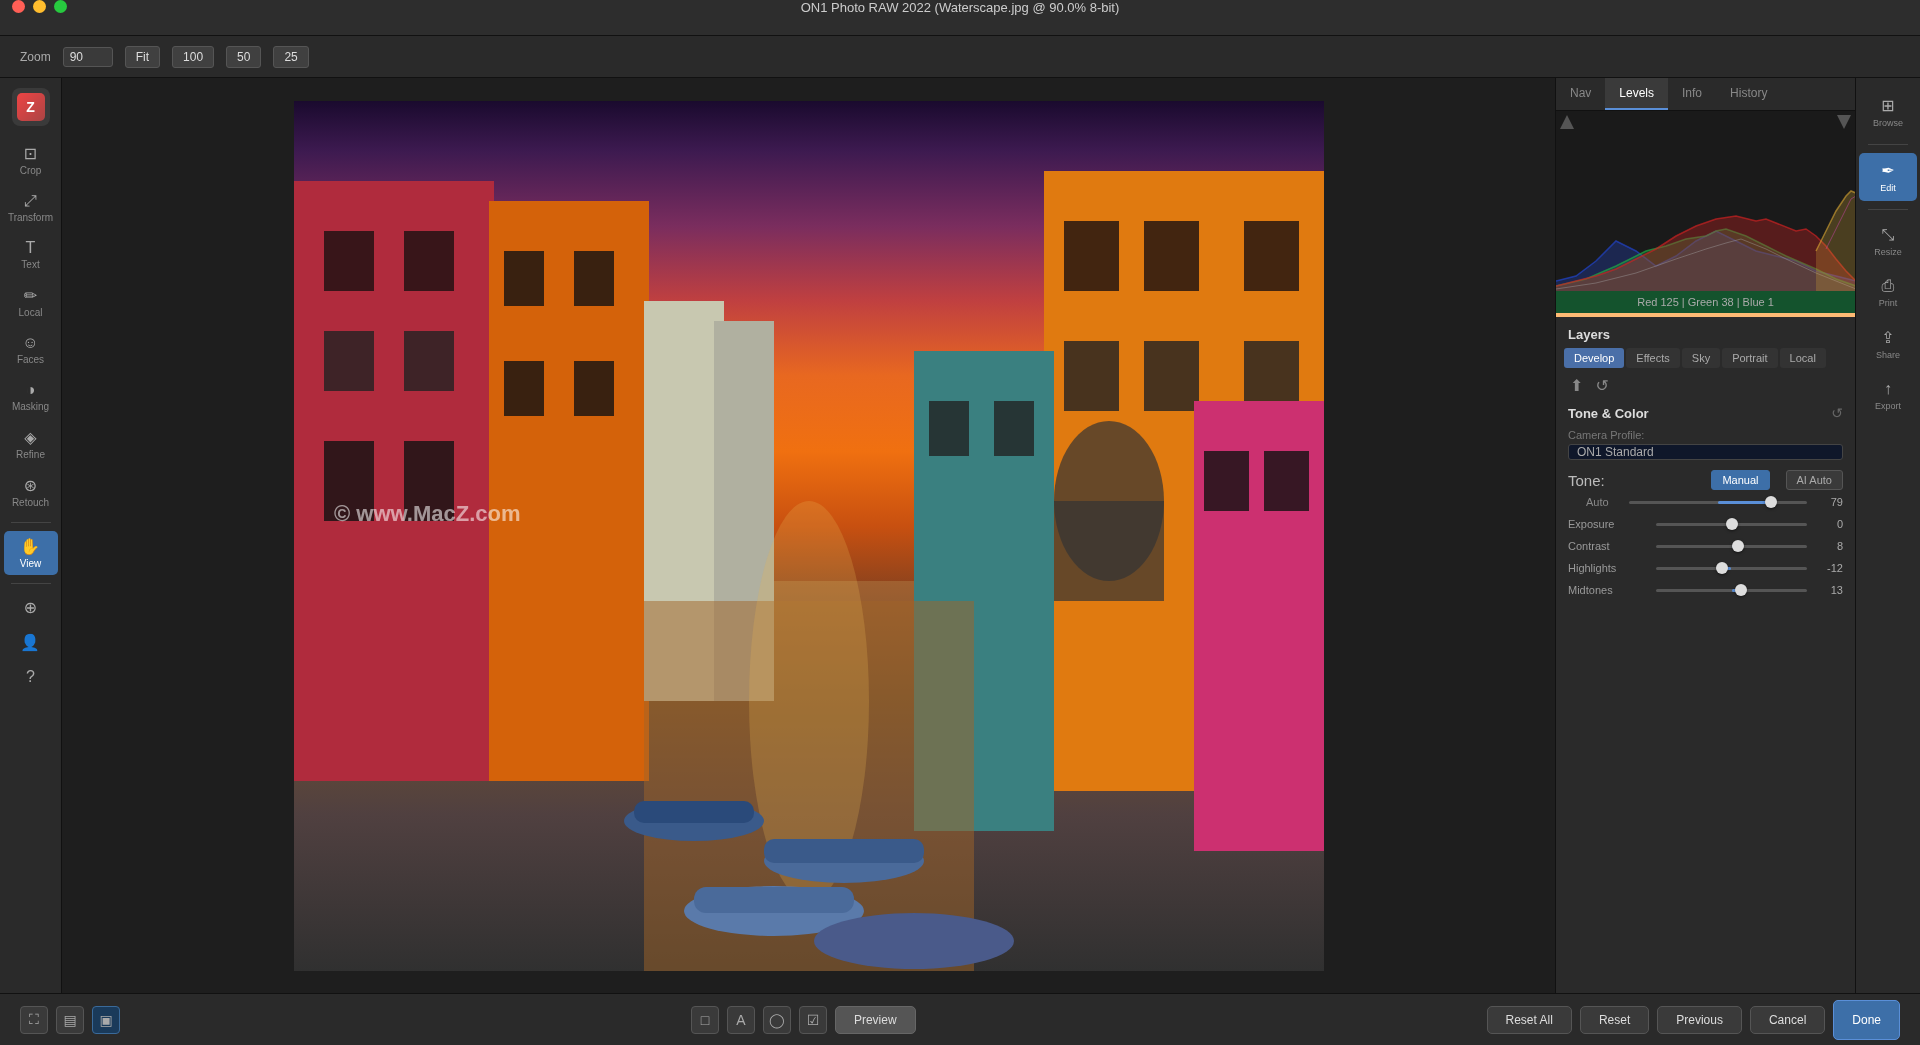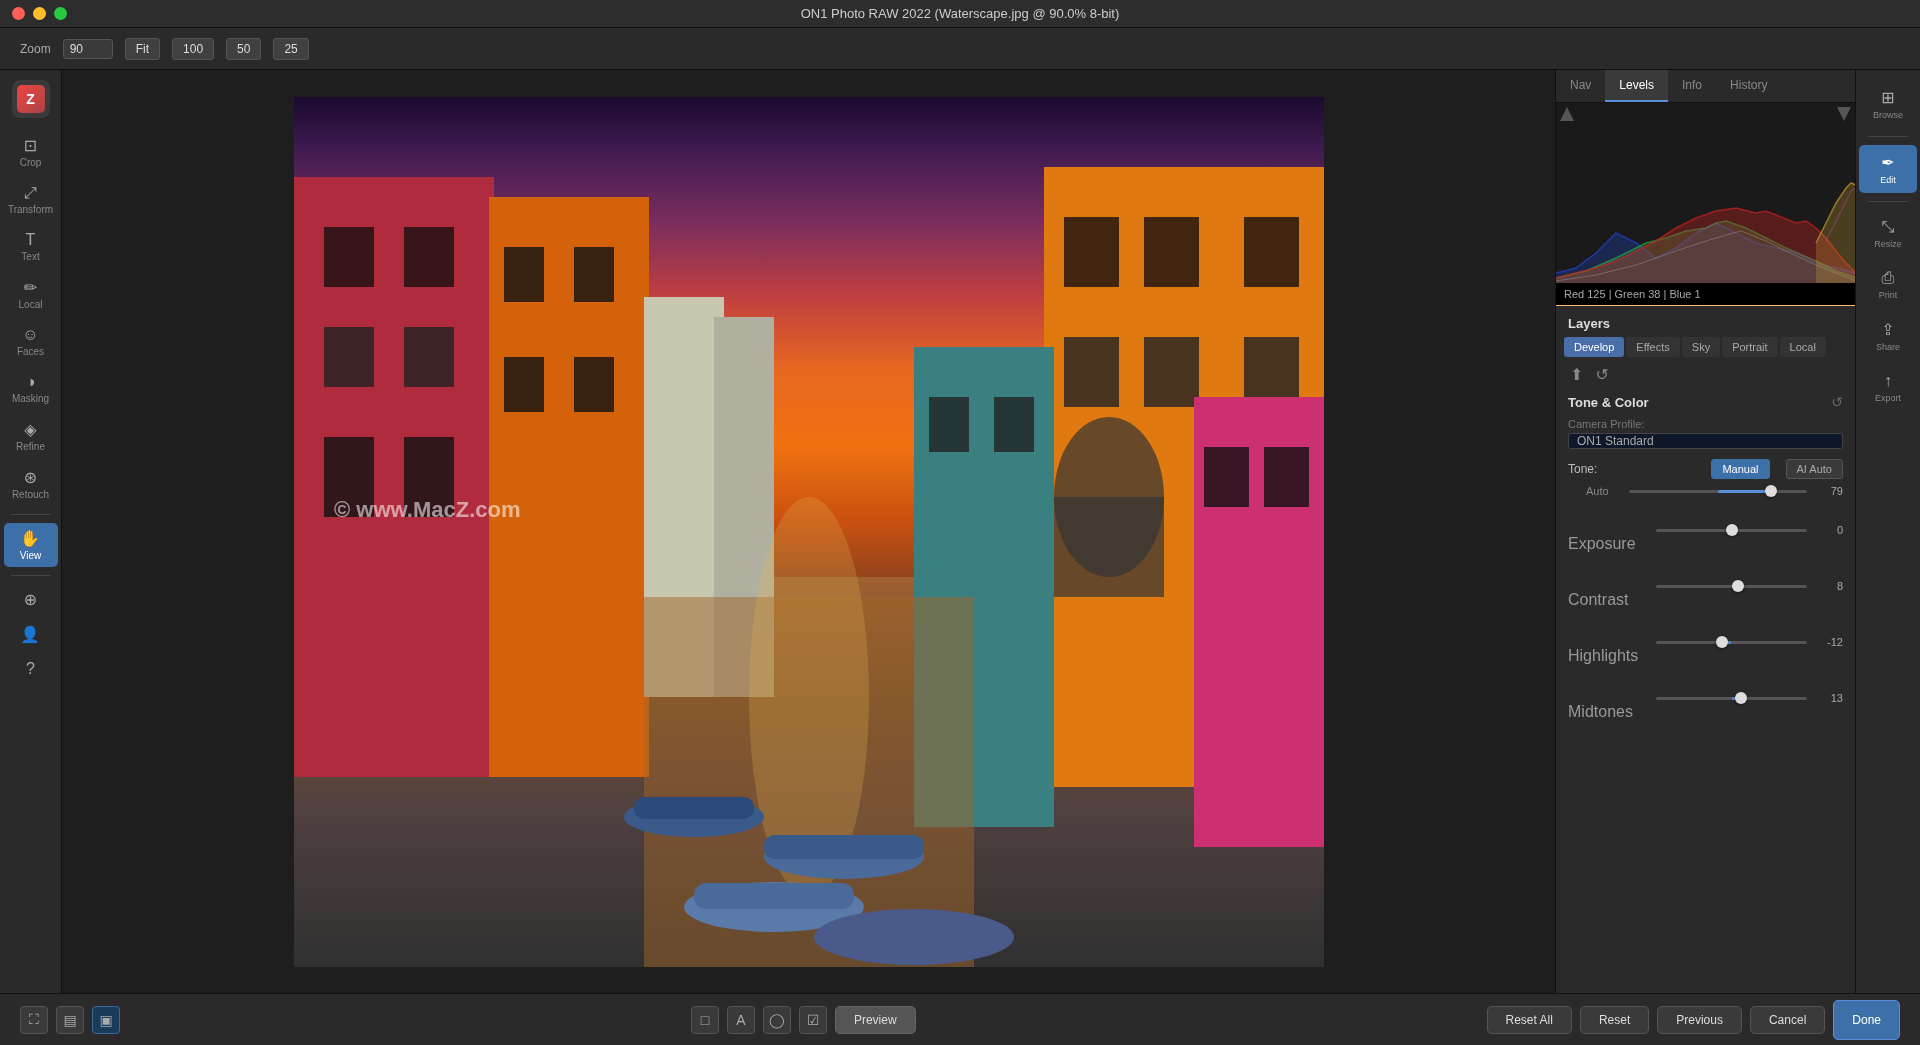--- a/index.html
+++ b/index.html
@@ -10,23 +10,22 @@
       width: 1920px;
       height: 1045px;
       overflow: hidden;
       display: flex;
       flex-direction: column;
     }
 
     
     .titlebar {
       background: #2d2d2d;
-      height: 28px;
-      display: flex;
-      align-items: center;
+      height: 36px;
+      display: flex;
       justify-content: center;
       position: relative;
       border-bottom: 1px solid #111;
       flex-shrink: 0;
     }
     .titlebar-dots {
       position: absolute;
       left: 12px;
       display: flex;
       gap: 8px;
@@ -254,27 +253,27 @@
     .hist-arrow {
       width: 14px;
       height: 14px;
       background: #555;
       clip-path: polygon(50% 0%, 100% 100%, 0% 100%);
     }
     .hist-arrow.right {
       clip-path: polygon(50% 100%, 100% 0%, 0% 0%);
     }
     .histogram-values {
-      background: #000000;
+      background: #14532d;
       padding: 5px 8px;
       font-size: 11px;
       color: #aaa;
-      border-bottom: 1px solid #fdba74;
-      flex-shrink: 0;
-      text-align: left;
+      border-bottom: 4px solid #fdba74;
+      flex-shrink: 0;
+      text-align: center;
     }
 
     
     .layers-header {
       padding: 10px 12px 6px;
       font-size: 13px;
       font-weight: 600;
       color: #ddd;
       flex-shrink: 0;
     }
@@ -362,21 +361,21 @@
     }
 
     
     .tone-row {
       display: flex;
       align-items: center;
       justify-content: space-between;
       margin-bottom: 6px;
     }
     .tone-label {
-      font-size: 12px;
+      font-size: 15px;
       color: #bbb;
     }
     .tone-buttons {
       display: flex;
       gap: 16px;
     }
     .tone-btn {
       padding: 3px 10px;
       font-size: 11px;
       border-radius: 3px;
@@ -392,25 +391,24 @@
     }
 
     
     .slider-row {
       display: flex;
       align-items: center;
       gap: 8px;
       margin-bottom: 10px;
     }
     .slider-label {
-      font-size: 16px;
+      font-size: 11px;
       color: #999;
       width: 80px;
       flex-shrink: 0;
-      margin-top: 28px;
     }
     .slider-track {
       flex: 1;
       height: 3px;
       background: #555;
       border-radius: 2px;
       position: relative;
       cursor: pointer;
     }
     .slider-fill {

